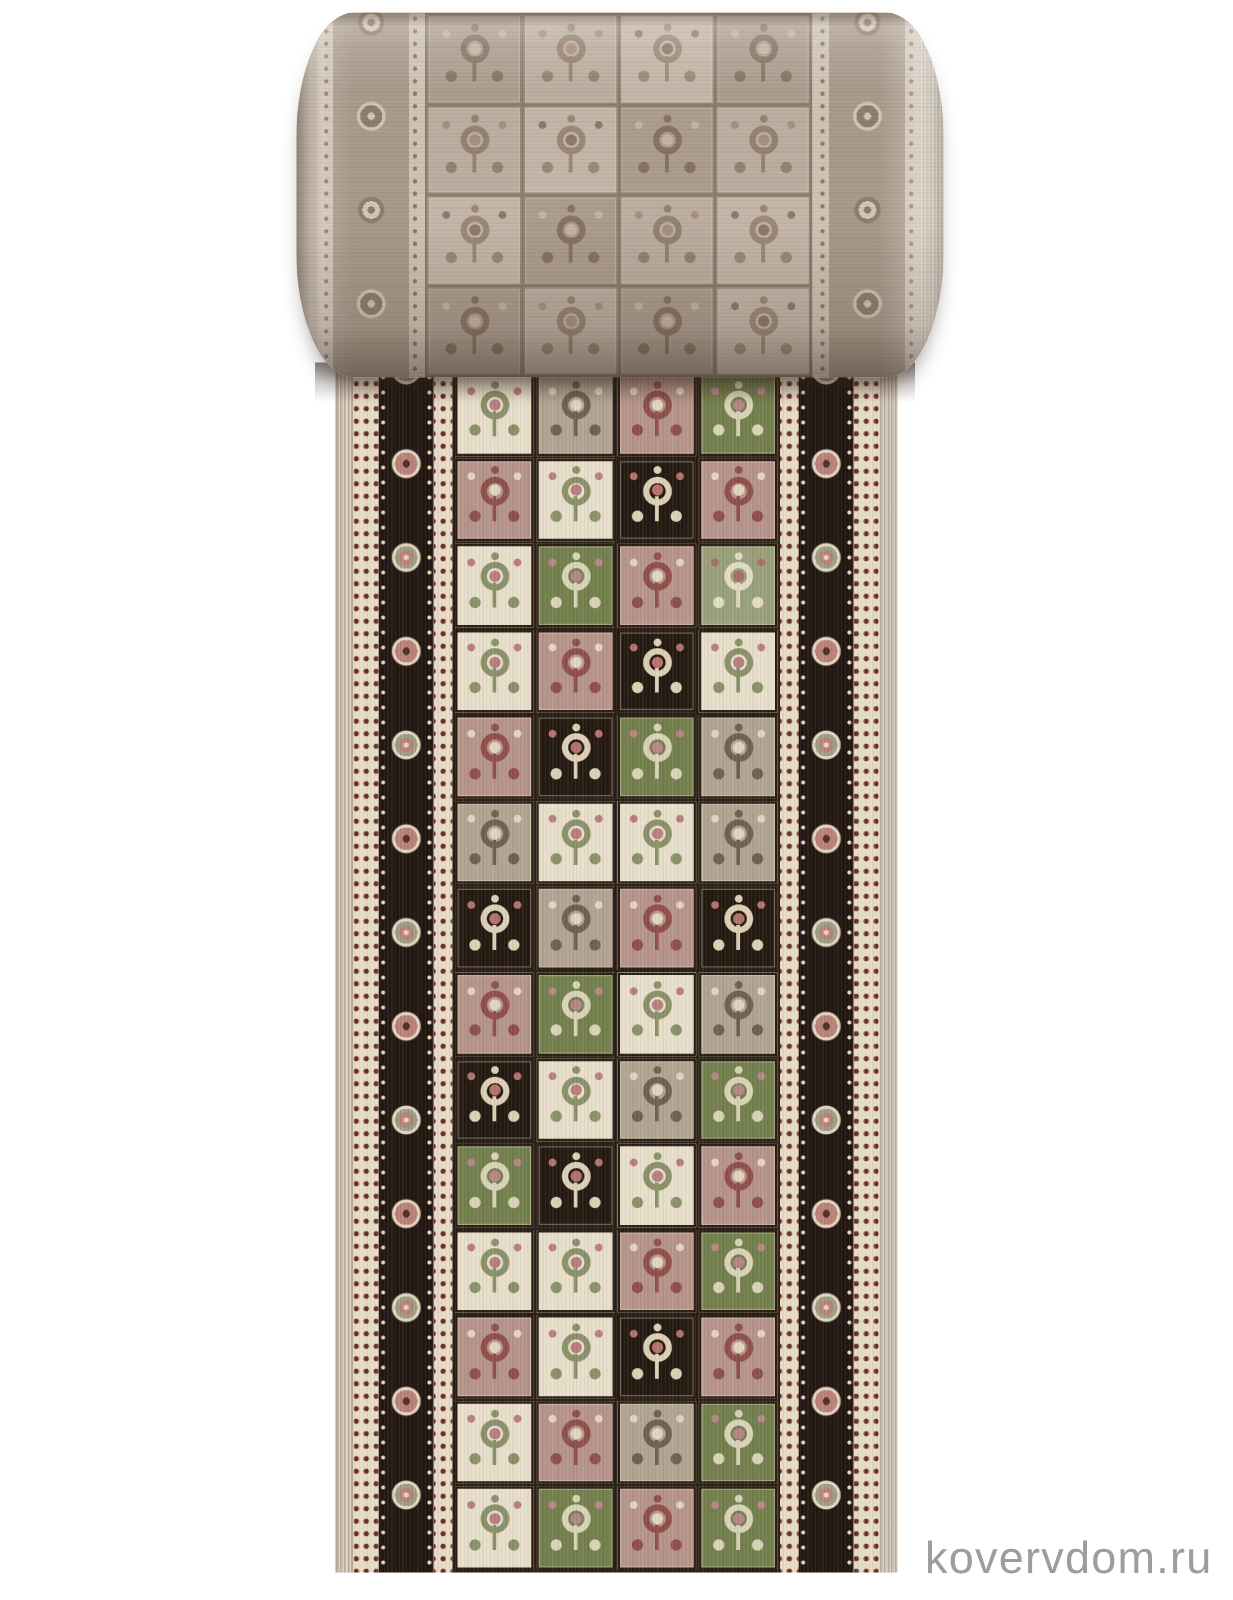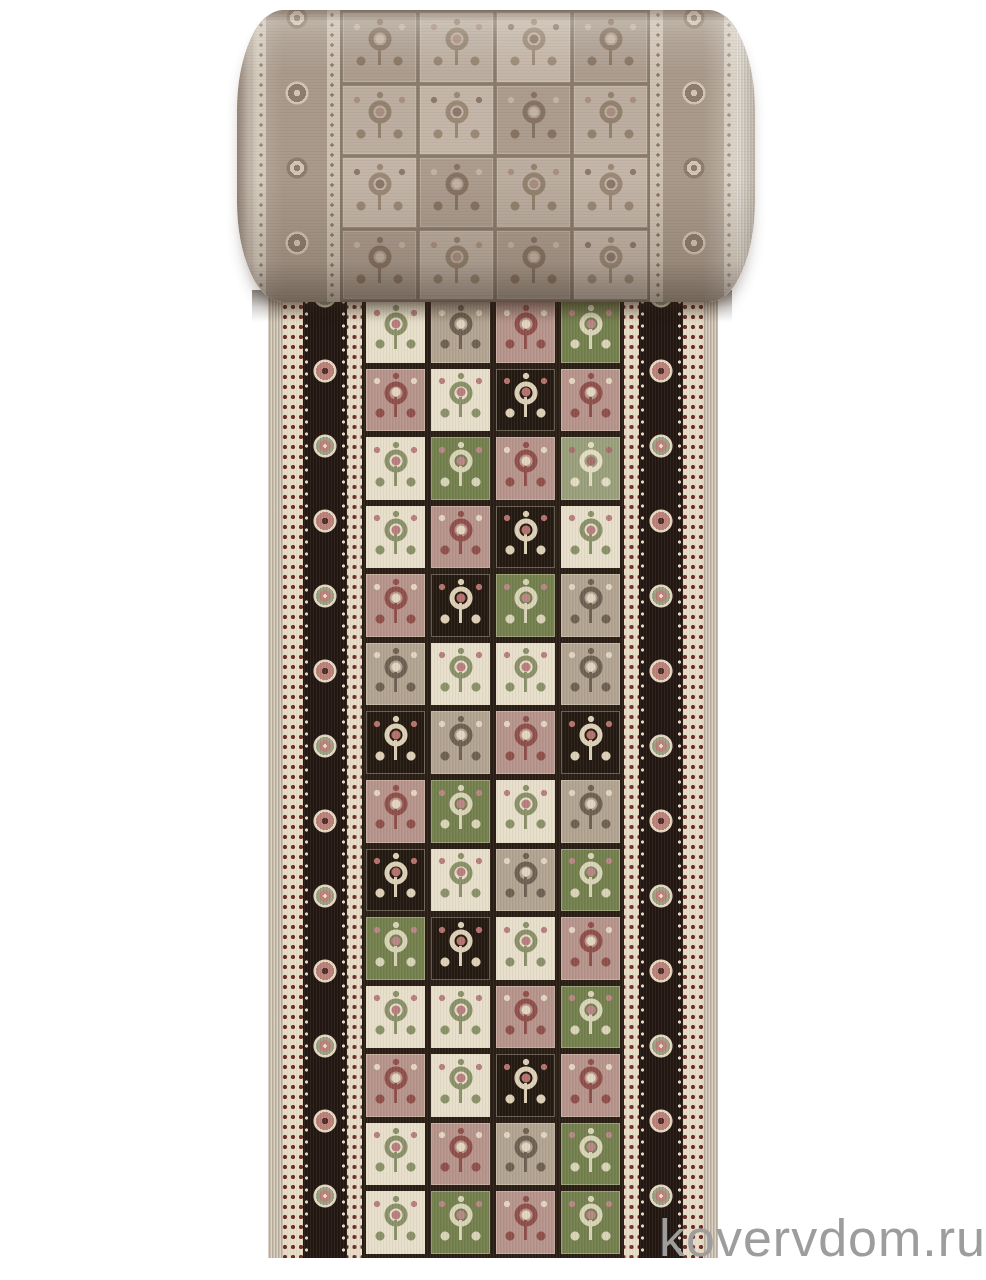--- a/index.html
+++ b/index.html
@@ -99,22 +99,22 @@
   }
 
   
   .junction{
     position:absolute;left:252px;top:290px;width:480px;height:32px;z-index:5;pointer-events:none;
     background:linear-gradient(180deg,rgba(38,26,17,.55),rgba(38,26,17,.18) 55%,rgba(38,26,17,0));
   }
 
   
   .watermark{
-    position:absolute;right:0;bottom:16px;z-index:10;
-    font-size:52px;line-height:1;letter-spacing:1px;font-weight:400;
+    position:absolute;right:16px;bottom:16px;z-index:10;
+    font-size:36px;line-height:1;letter-spacing:1px;font-weight:400;
     color:var(--p-watermark,#9d9d9d);
   }
 </style>
 </head>
 <body>
 
 <div class="stage" style="background: rgb(255, 255, 255);">
 
   <div class="runner">
     <div class="sel"></div>

